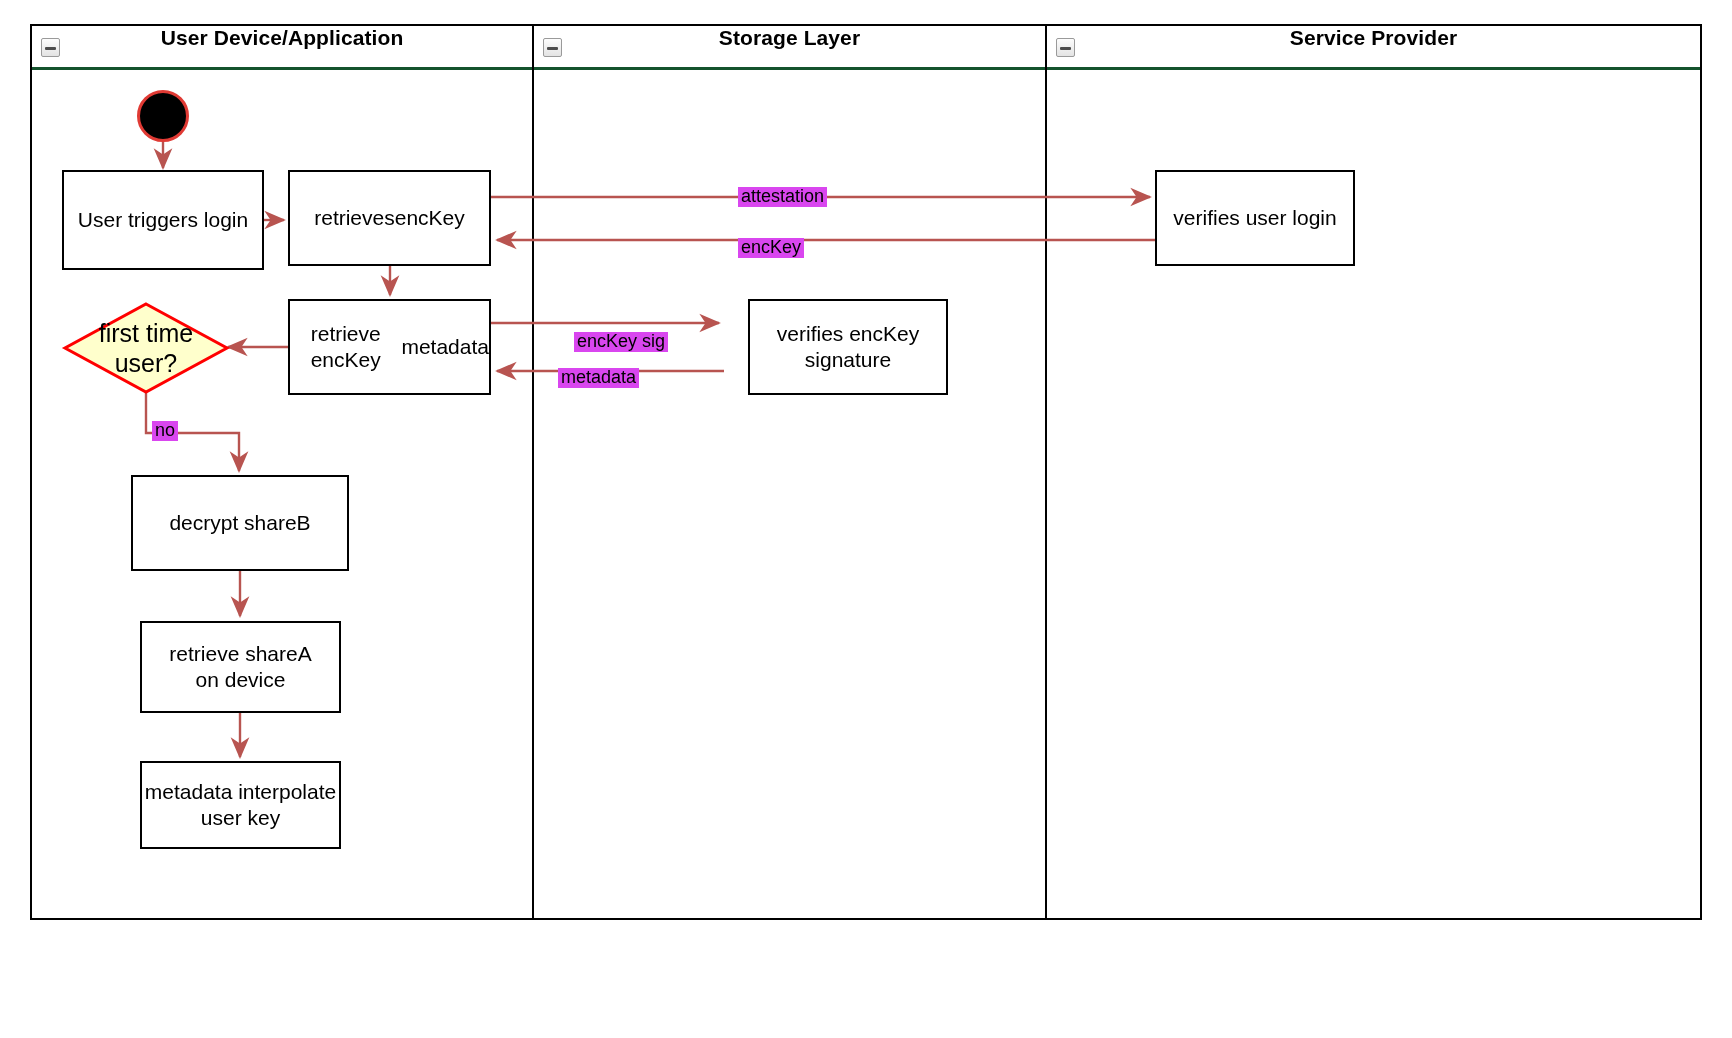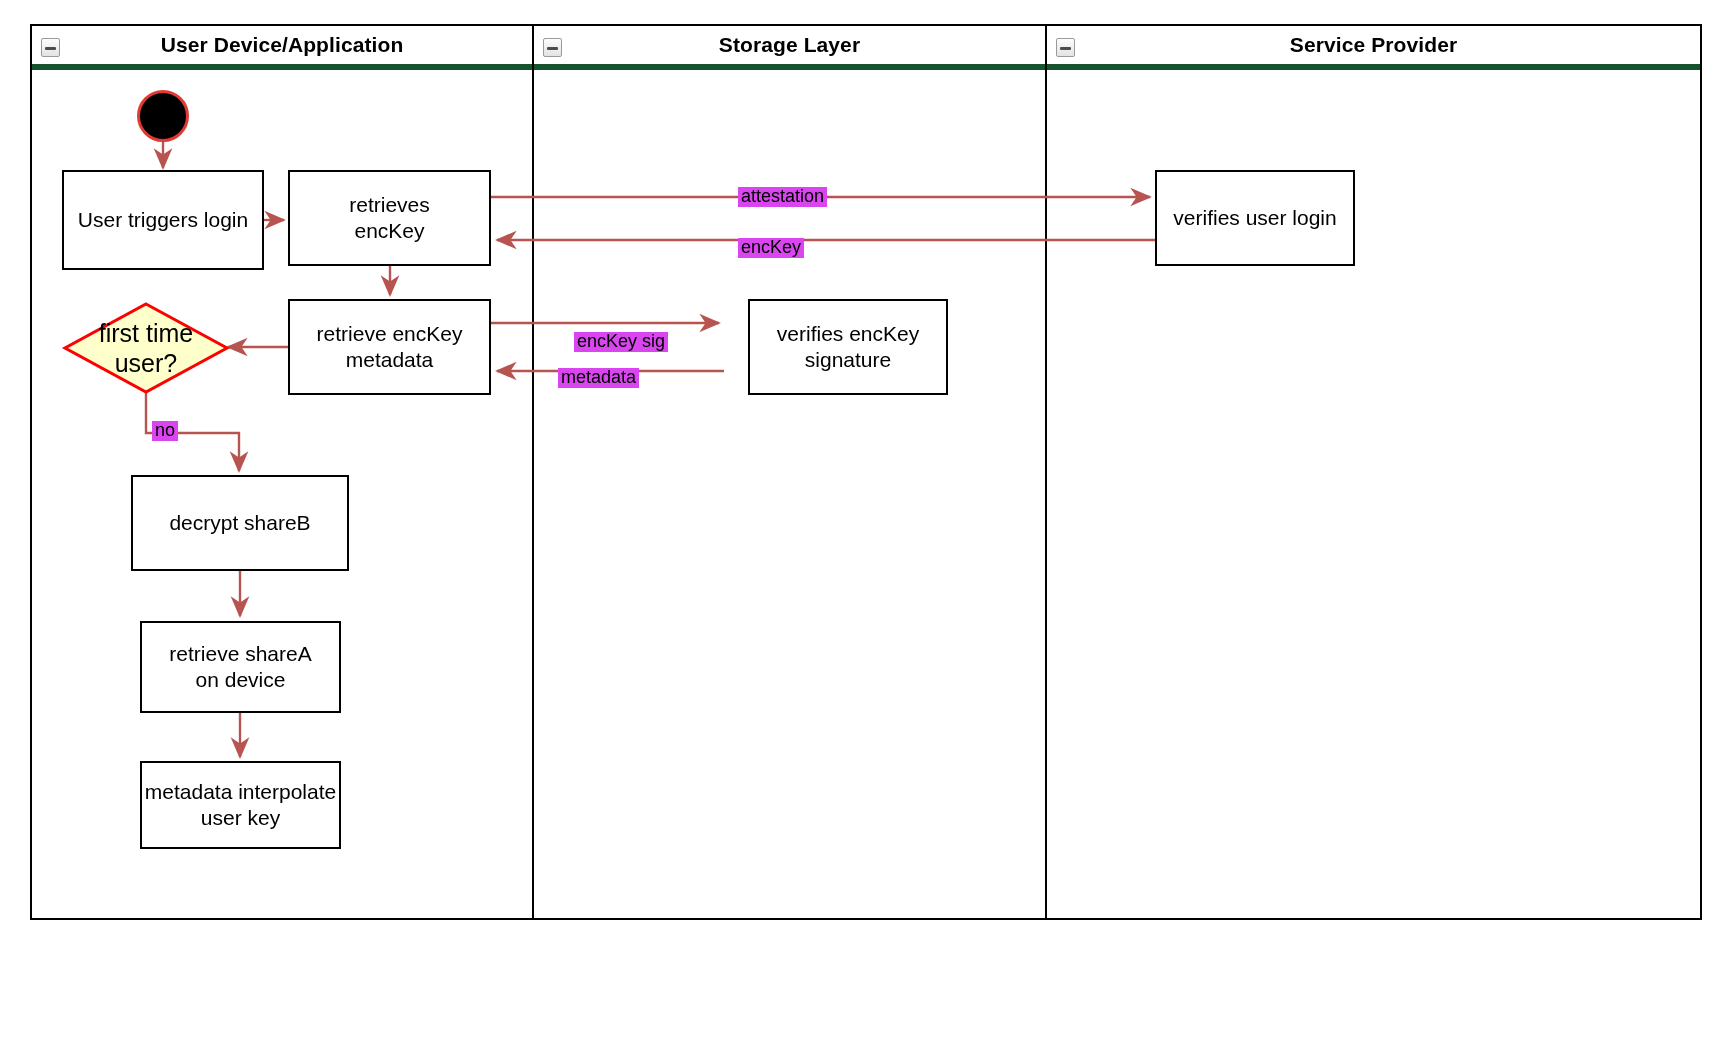--- a/index.html
+++ b/index.html
@@ -29,23 +29,23 @@
     top:0; bottom:0;
     box-sizing:border-box;
     background:#ffffff;
   }
   .lane.l2,.lane.l3{ border-left:2px solid #000000; }
   .lane-header{
     position:absolute;
     left:0; right:0; top:0;
     height:44px;
     box-sizing:border-box;
-    border-bottom:6px solid #14532d;
+    border-bottom:3px solid #14532d;
     display:flex;
-    align-items:center;
+    align-items:flex-start;
     justify-content:center;
     background:#ffffff;
   }
   .lane-title{
     font-size:21px;
     font-weight:bold;
     color:#000000;
     letter-spacing:0.1px;
     white-space:nowrap;
   }
@@ -199,26 +199,26 @@
   <div class="edge-label" style="left:574px;top:313px;margin-top:19px;">encKey sig</div>
   <div class="edge-label" style="left:558px;top:368px;">metadata</div>
   <div class="edge-label" style="left:152px;top:421px;">no</div>
 
   <div class="start-node" style="left:137px;top:90px;"></div>
 
   <div class="node" style="left:62px;top:170px;width:202px;height:100px;">
     <span>User triggers login</span>
   </div>
 
-  <div class="node" style="left:288px;top:170px;width:203px;height:96px;flex-direction:column;">
+  <div class="node" style="left:288px;top:170px;width:203px;height:96px;flex-direction:row;">
     <span>retrieves</span>
     <span>encKey</span>
   </div>
 
-  <div class="node" style="left:288px;top:299px;width:203px;height:96px;flex-direction:column;">
+  <div class="node" style="left:288px;top:299px;width:203px;height:96px;">
     <span>retrieve encKey</span>
     <span>metadata</span>
   </div>
 
   <div class="decision" style="left:63px;top:302px;width:166px;height:92px;">
     <svg width="166" height="92" style="position:absolute;left:0;top:0;overflow:visible;">
       <polygon points="83,2 164,46 83,90 2,46" fill="#ffffcc" stroke="#ff0000" stroke-width="3"></polygon>
     </svg>
     <div class="dtext">
       <div>

